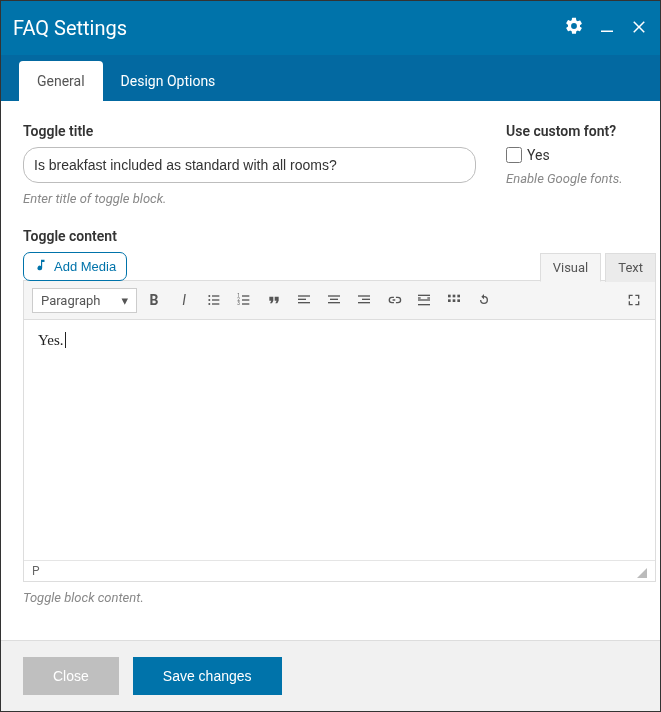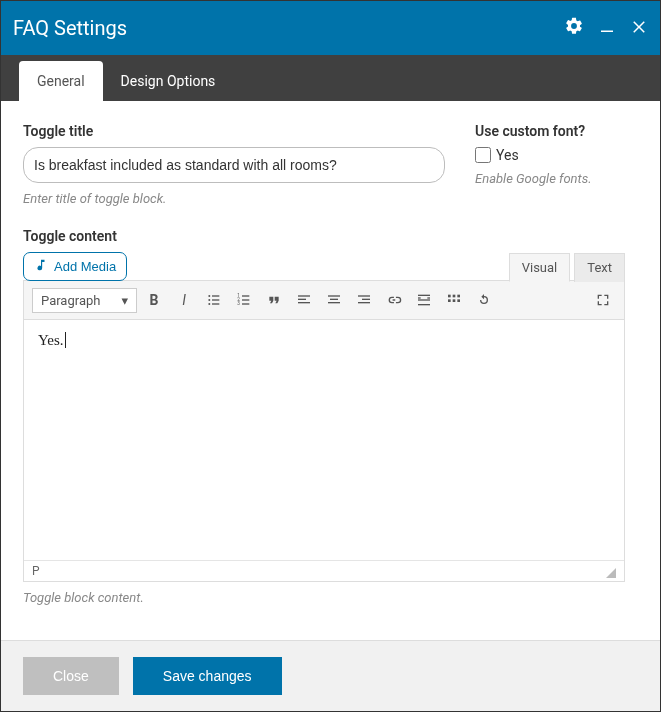--- a/index.html
+++ b/index.html
@@ -30,41 +30,41 @@
     font-weight: 400;
     flex: 1;
   }
   .header-icons {
     display: flex;
     gap: 14px;
     align-items: center;
   }
   .header-icons span { cursor: pointer; }
   .tabs-bar {
-    background: #404040;
+    background: #0369a1;
     display: flex;
     padding: 0 18px;
     height: 46px;
     align-items: flex-end;
   }
   .tab {
     padding: 12px 18px 12px 18px;
     color: #fff;
     font-size: 14px;
     cursor: pointer;
     border-radius: 4px 4px 0 0;
   }
   .tab.active {
     background: #fff;
     color: #555;
   }
   .body {
     flex: 1;
     overflow-y: auto;
-    padding: 22px 35px 10px 22px;
+    padding: 22px 4px 10px 22px;
     position: relative;
   }
   .body::-webkit-scrollbar { width: 16px; }
   .body::-webkit-scrollbar-track { background: #f1f1f1; }
   .body::-webkit-scrollbar-thumb { background: #c1c1c1; border: 3px solid #f1f1f1; border-radius: 8px;}
   .row {
     display: flex;
     gap: 30px;
   }
   .col-left { flex: 1; min-width: 0; }

